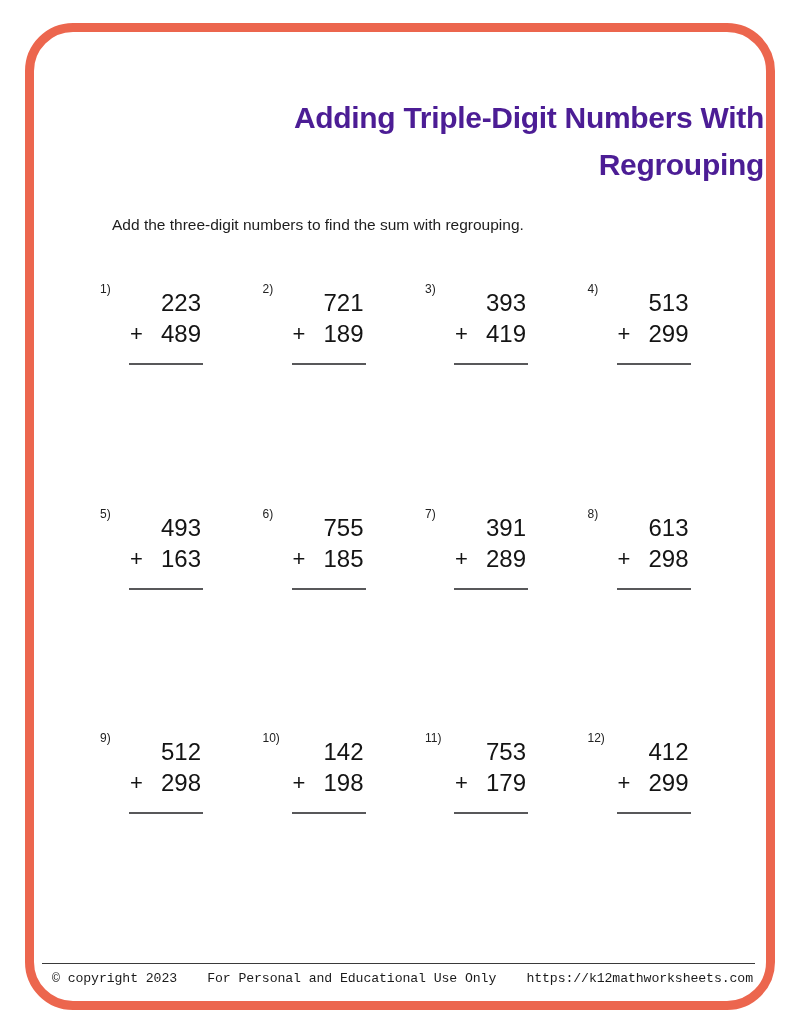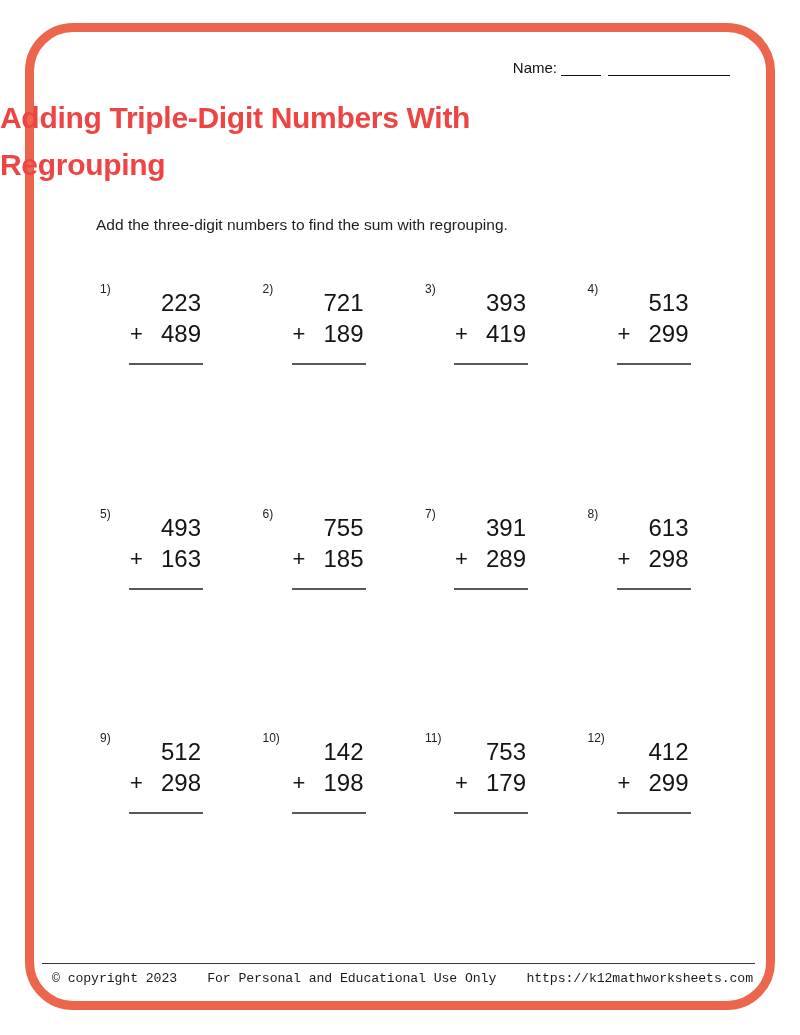--- a/index.html
+++ b/index.html
@@ -40,30 +40,30 @@
   .name-line{
     display:inline-block;
     height:17px;
     border-bottom:1.6px solid #111;
   }
   .name-line.seg1{width:40px;margin-right:3px;}
   .name-line.seg2{width:122px;}
   .title{
     position:absolute;
     top:94px; left:0; width:764px;
-    text-align:left;
+    text-align:right;
     font-size:30px;
     font-weight:700;
     line-height:47px;
-    color:#ef4444;
+    color:#4c1d95;
     letter-spacing:-0.3px;
   }
   .instructions{
     position:absolute;
-    top:216px; left:96px;
+    top:216px; left:112px;
     font-size:15.5px;
     color:#1d1d1d;
   }
   .problems{
     position:absolute;
     left:100px; top:280px;
     display:grid;
     grid-template-columns:repeat(4,162.5px);
     grid-template-rows:repeat(3,224.5px);
   }
@@ -119,25 +119,20 @@
   .footer .center{flex:1 1 auto; text-align:center;}
   .footer .right{flex:0 0 auto; padding-right:2px;}
 </style>
 </head>
 <body>
 
 <div class="sheet">
 
   <div class="frame"></div>
 
-  <div class="name-row">
-    <span>Name:</span>
-    <span class="name-line seg1"></span>
-    <span class="name-line seg2"></span>
-  </div>
 
   <div class="title">
     <div>Adding Triple-Digit Numbers With</div>
     <div>Regrouping</div>
   </div>
 
   <div class="instructions">Add the three-digit numbers to find the sum with regrouping.</div>
 
   <div class="problems">
 

